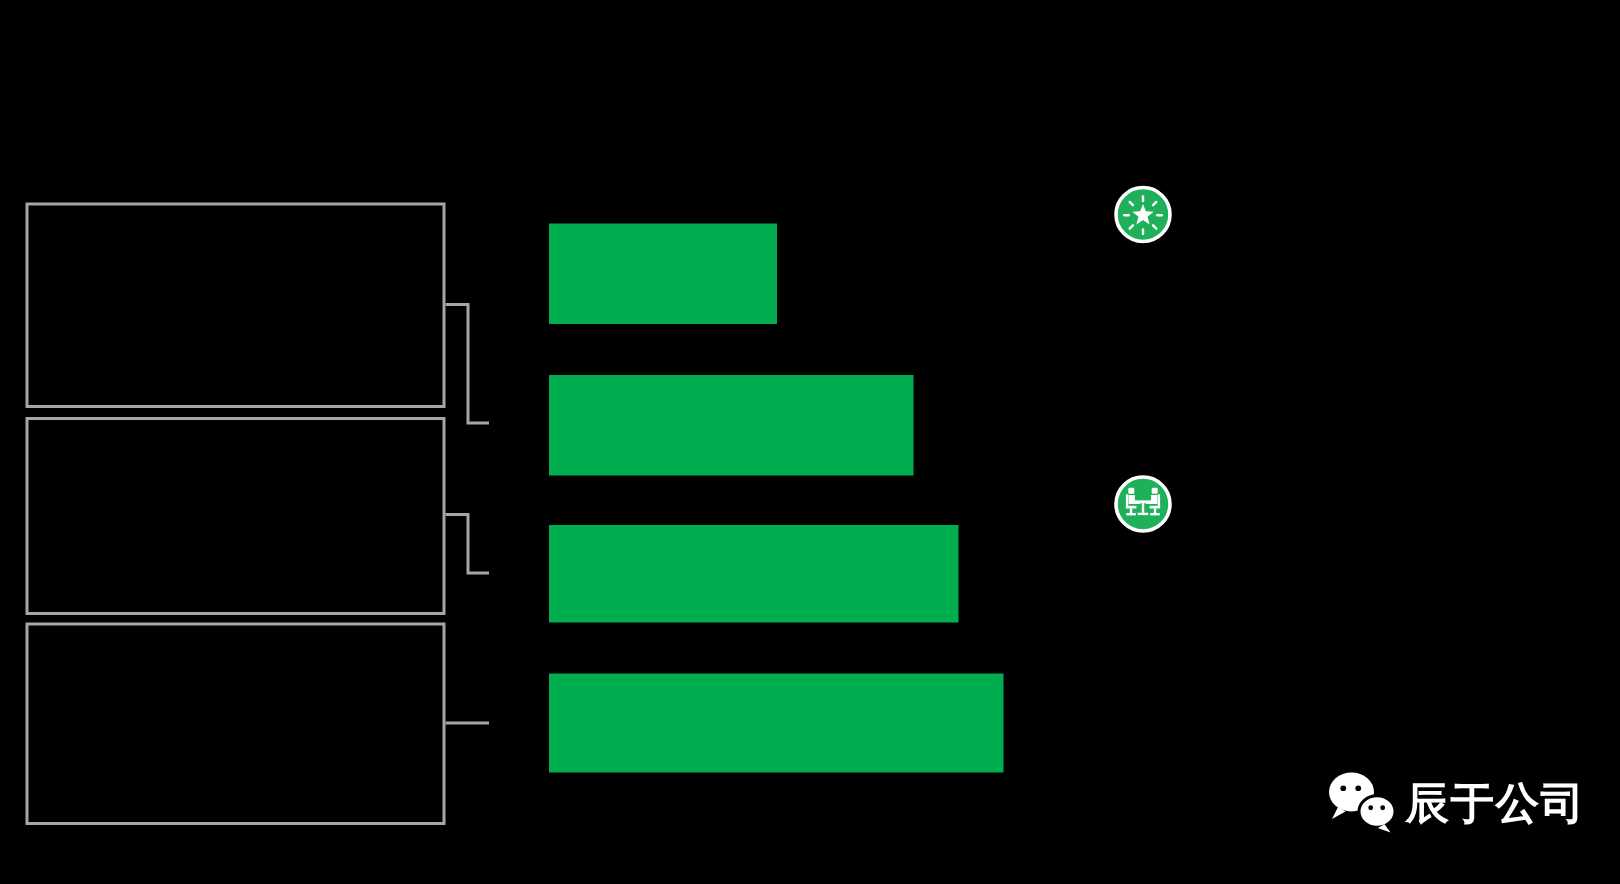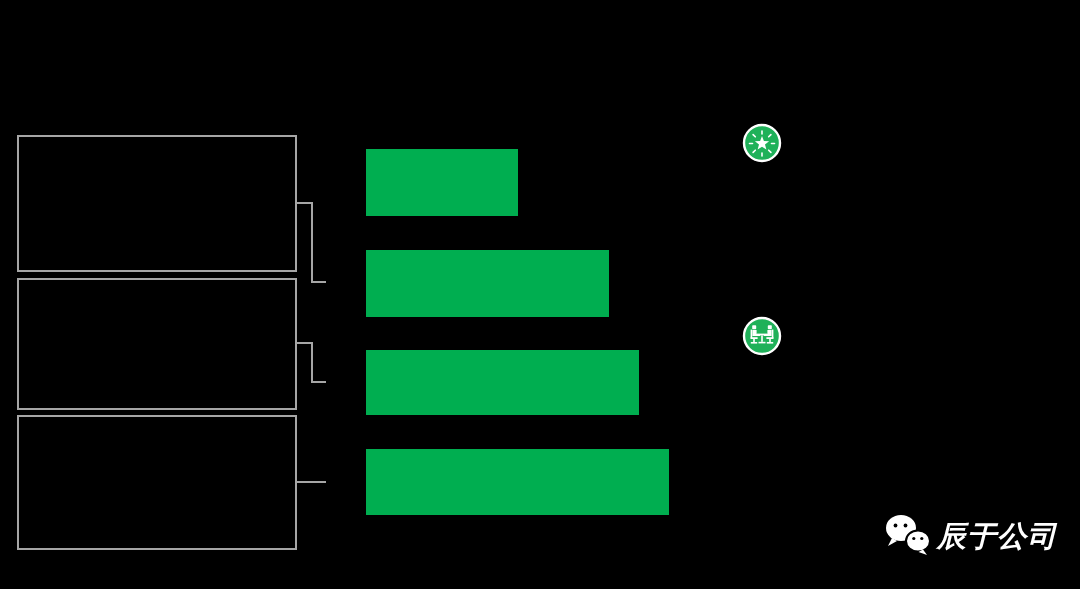--- a/index.html
+++ b/index.html
@@ -18,21 +18,21 @@
   .bar{position:absolute;}
   .badge{position:absolute;width:40px;height:40px;}
   .badge1{left:742px;top:123px;}
   .badge2{left:742px;top:316px;}
   .footer{
     position:absolute;left:884px;top:513px;height:46px;
     display:flex;align-items:center;gap:5px;
   }
   .brand{
     color:#FFFFFF;font-size:29px;font-weight:bold;letter-spacing:1px;
-    font-family:"Liberation Sans",sans-serif;line-height:46px;font-style:italic;
+    font-family:"Liberation Sans",sans-serif;line-height:46px;
   }
 </style>
 </head>
 <body>
 
 <div class="stage">
 
   <div class="abox abox1" style="border-color: rgb(166, 166, 166);"></div>
   <div class="abox abox2" style="border-color: rgb(166, 166, 166);"></div>
   <div class="abox abox3" style="border-color: rgb(166, 166, 166);"></div>

